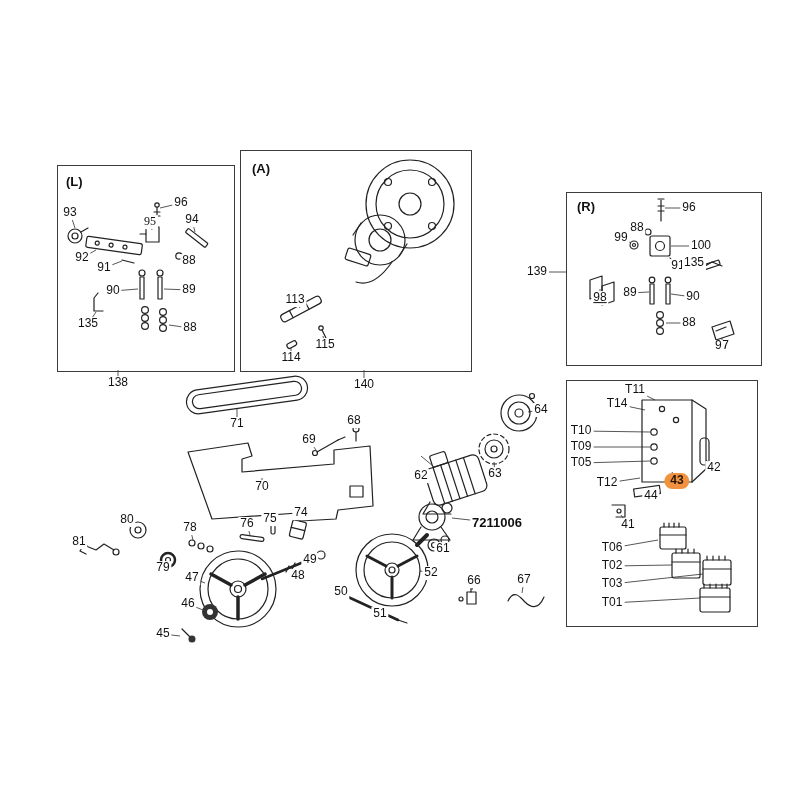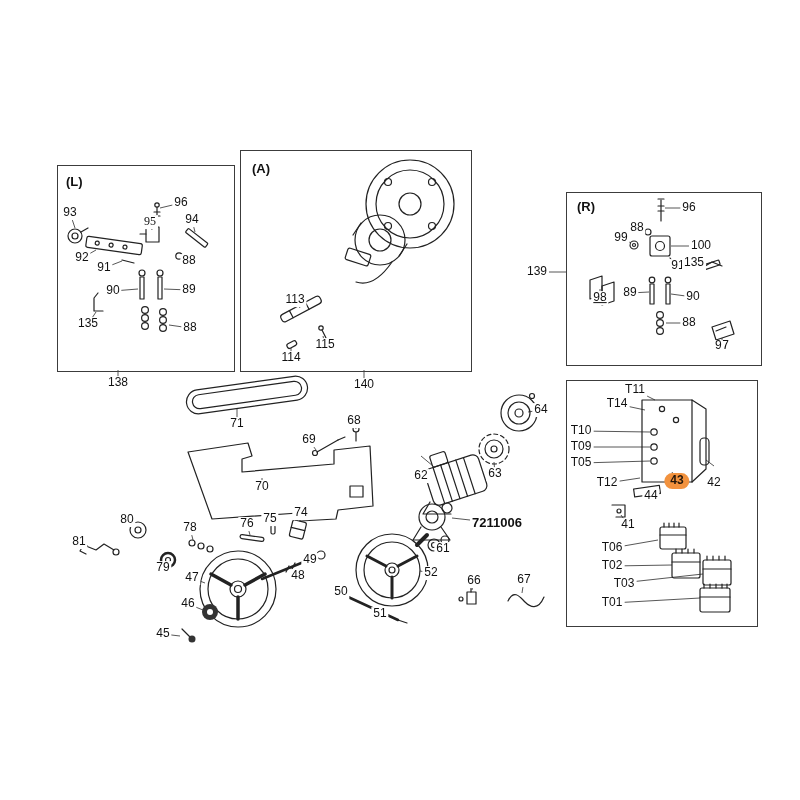--- a/index.html
+++ b/index.html
@@ -393,26 +393,26 @@
       <span class="part" style="left: 689px; top: 323px;">88</span>
       <span class="part" style="left: 722px; top: 347px; font-family: Liberation Mono, monospace;">97</span>
       <span class="part" style="left: 537px; top: 272px;">139</span>
       <span class="part" style="left: 635px; top: 390px;">T11</span>
       <span class="part" style="left: 617px; top: 404px;">T14</span>
       <span class="part" style="left: 581px; top: 431px;">T10</span>
       <span class="part" style="left: 581px; top: 447px;">T09</span>
       <span class="part" style="left: 581px; top: 463px;">T05</span>
       <span class="part" style="left: 607px; top: 483px;">T12</span>
       <span class="part" style="left: 651px; top: 496px;">44</span>
-      <span class="part" style="left: 714px; top: 483px;">42</span>
+      <span class="part" style="left: 714px; top: 468px;">42</span>
       <span class="part hl" style="left: 677px; top: 481px; text-align: center;">43</span>
       <span class="part" style="left: 628px; top: 525px;">41</span>
       <span class="part" style="left: 612px; top: 548px;">T06</span>
       <span class="part" style="left: 612px; top: 566px;">T02</span>
-      <span class="part" style="left: 612px; top: 584px; margin-left: 12px;">T03</span>
+      <span class="part" style="left: 612px; top: 584px;">T03</span>
       <span class="part" style="left: 612px; top: 603px;">T01</span>
       <span class="part" style="left: 237px; top: 424px;">71</span>
       <span class="part" style="left: 354px; top: 421px;">68</span>
       <span class="part" style="left: 309px; top: 440px;">69</span>
       <span class="part" style="left: 262px; top: 487px;">70</span>
       <span class="part" style="left: 541px; top: 410px;">64</span>
       <span class="part" style="left: 421px; top: 476px;">62</span>
       <span class="part" style="left: 495px; top: 474px;">63</span>
       <span class="part bold" style="left: 497px; top: 523px;">7211006</span>
       <span class="part" style="left: 443px; top: 549px;">61</span>

